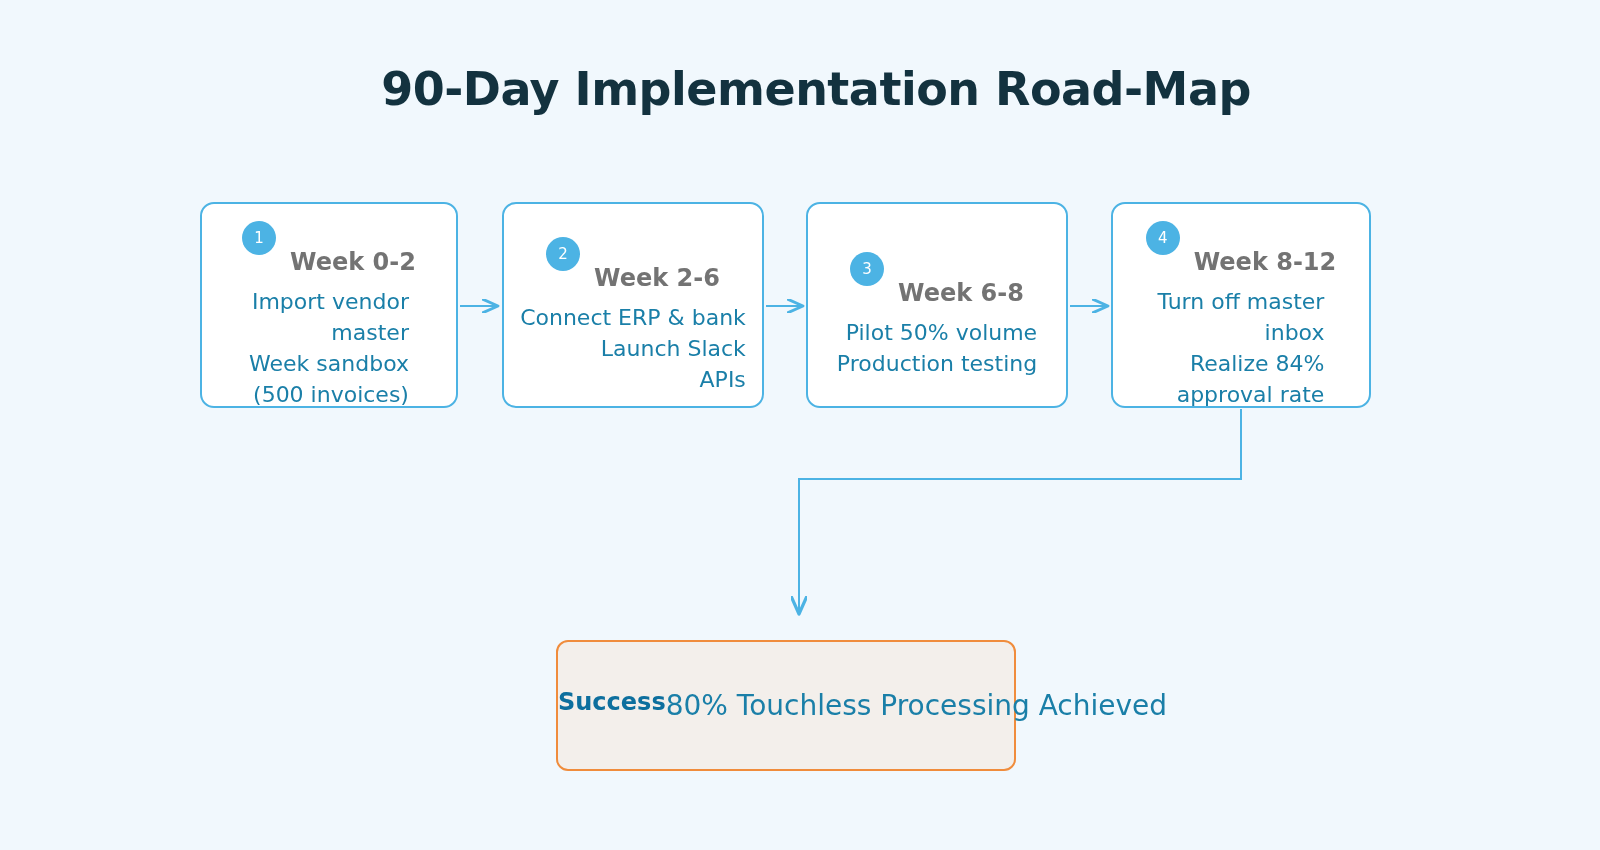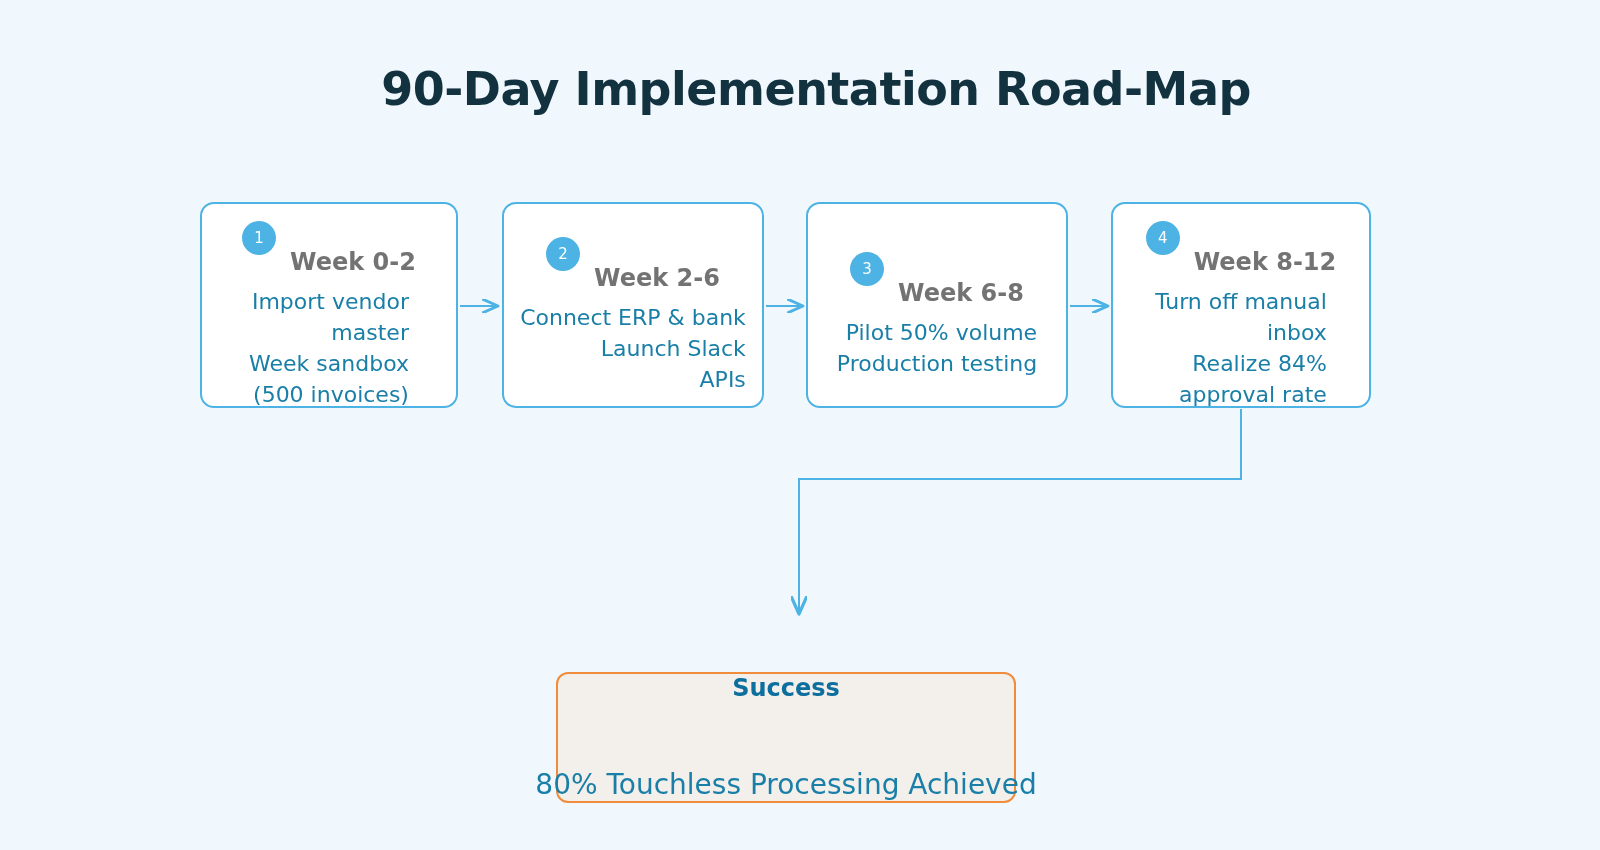--- a/index.html
+++ b/index.html
@@ -96,24 +96,22 @@
     position: absolute;
     left: 556px;
     top: 640px;
     width: 460px;
     height: 131px;
     box-sizing: border-box;
     background: #f3efeb;
     border: 2px solid #f08c3c;
     border-radius: 12px;
     display: flex;
-    flex-direction: column;
     align-items: center;
     justify-content: space-between;
-    margin-top: 32px;
   }
   #success-title {
     font-size: 24px;
     font-weight: bold;
     color: #0d6f9e;
     margin-bottom: 8px;
   }
   #success-subtitle {
     font-size: 28px;
     color: #1a7fa8;
@@ -174,21 +172,21 @@
     <div>Production testing</div>
   </div>
 </div>
 
 <div class="stage-card card-3">
   <div class="stage-head">
     <span class="stage-badge">4</span>
     <span class="stage-title">Week 8-12</span>
   </div>
   <div class="stage-body">
-    <div>Turn off manual</div>
+    <div>Turn off master</div>
     <div>inbox</div>
     <div>Realize 84%</div>
     <div>approval rate</div>
   </div>
 </div>
 
 <div id="success-box">
   <div id="success-title">Success</div>
   <div id="success-subtitle">80% Touchless Processing Achieved</div>
 </div>

